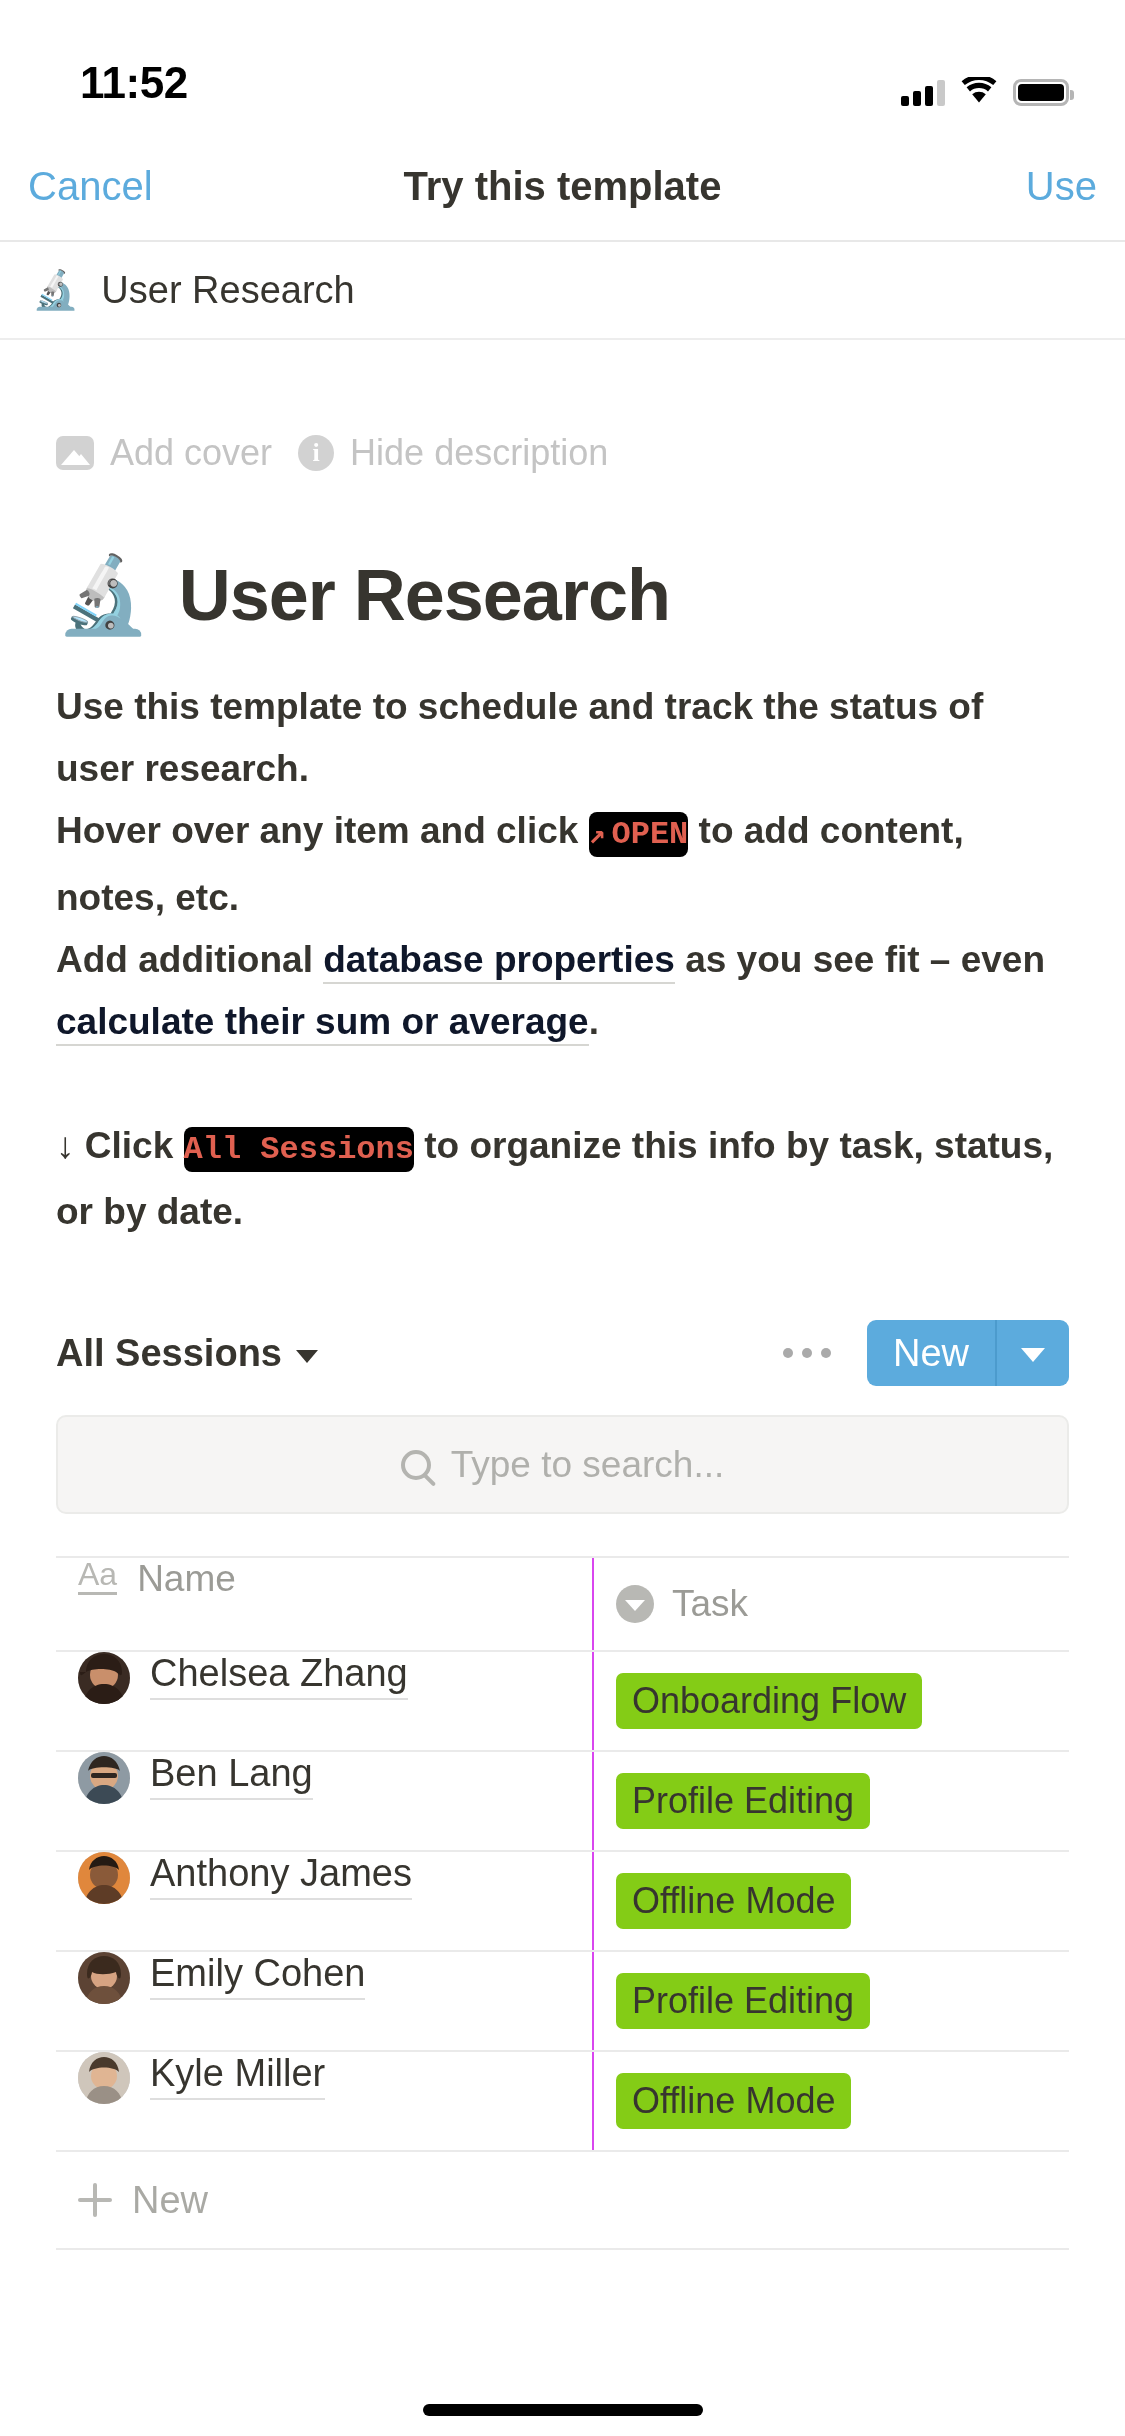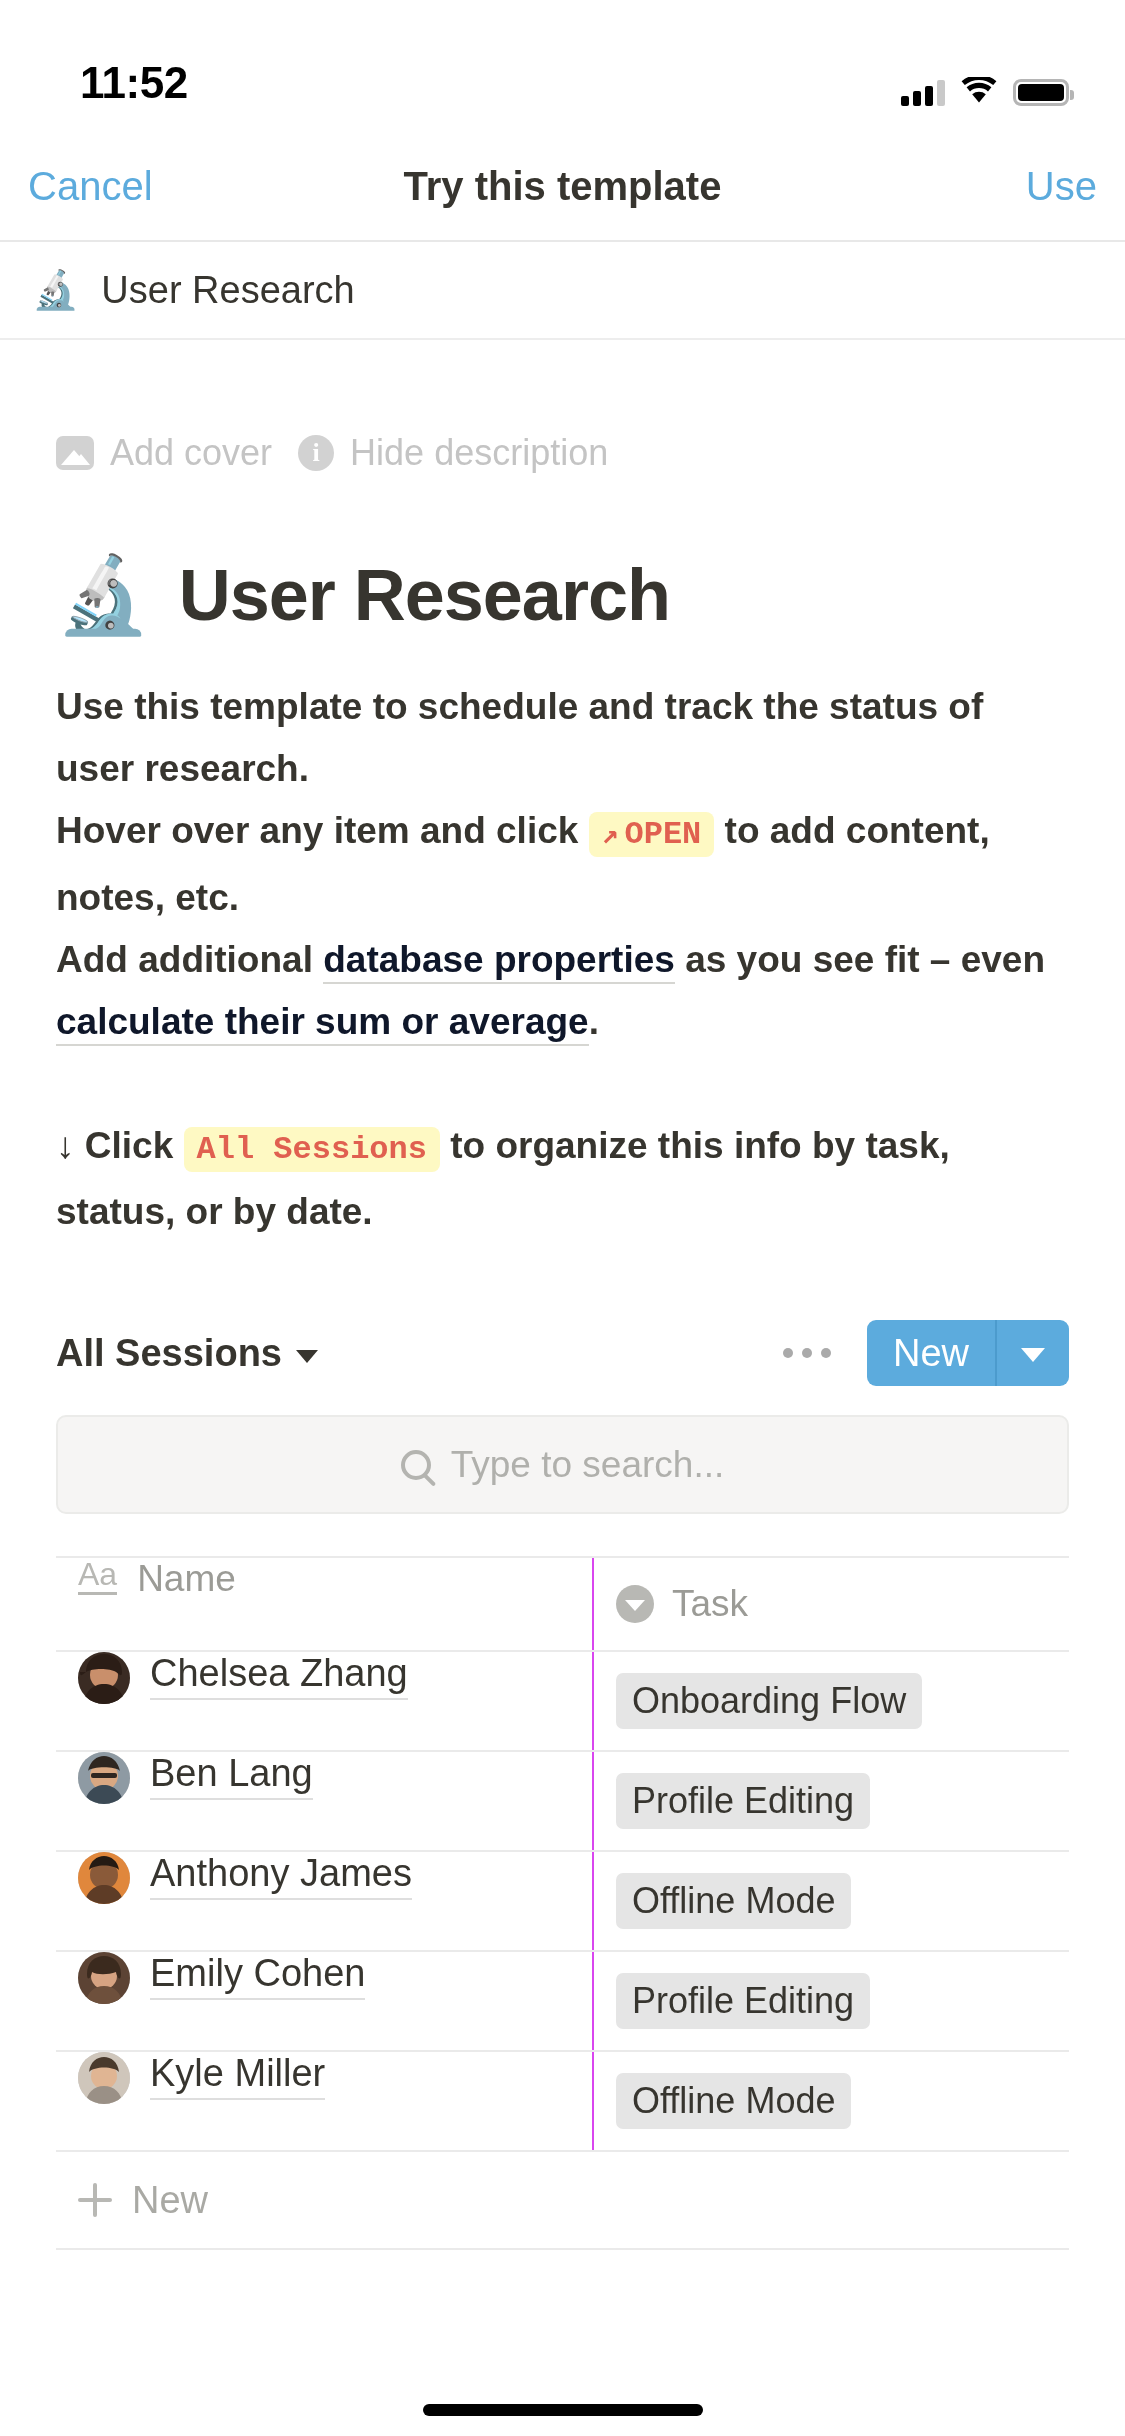--- a/index.html
+++ b/index.html
@@ -170,24 +170,24 @@
     font-size: 37px;
     line-height: 62px;
     color: #37352f;
     font-weight: bold;
   }
   .desc p { margin: 0; }
   .desc .spacer { height: 62px; }
 
   .code-chip {
     font-family: "Liberation Mono", monospace;
-    background: #fef9c3;
+    background: #000000;
     color: #e06050;
     border-radius: 8px;
-    padding: 4px 13px;
+    padding: 4px 0;
     font-size: 32px;
     white-space: nowrap;
   }
   .code-chip .arrow { color: #e06050; font-size: 28px; padding-right: 6px; }
   .ulink {
     color: #0f172a;
     border-bottom: 2px solid #d6d6d2;
     padding-bottom: 2px;
   }
 
@@ -348,21 +348,21 @@
   .avatar svg { display: block; width: 100%; height: 100%; }
 
   .person {
     font-size: 38px;
     color: #37352f;
     border-bottom: 2px solid #dedede;
     padding-bottom: 3px;
     white-space: nowrap;
   }
   .tag {
-    background: #e5e5e5;
+    background: #84cc16;
     border-radius: 7px;
     padding: 7px 16px;
     font-size: 36px;
     color: #37352f;
     white-space: nowrap;
   }
 
   .newrow {
     display: flex;
     align-items: center;

